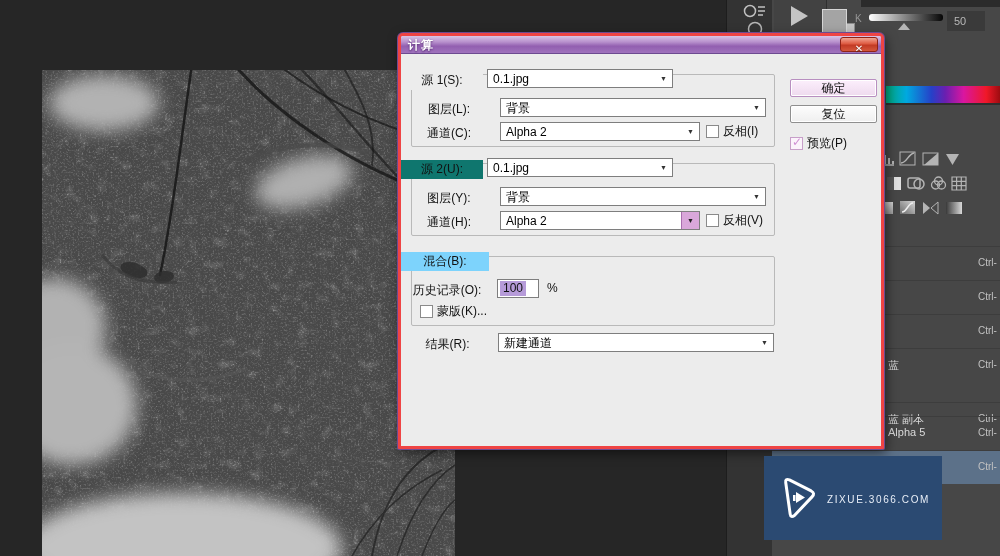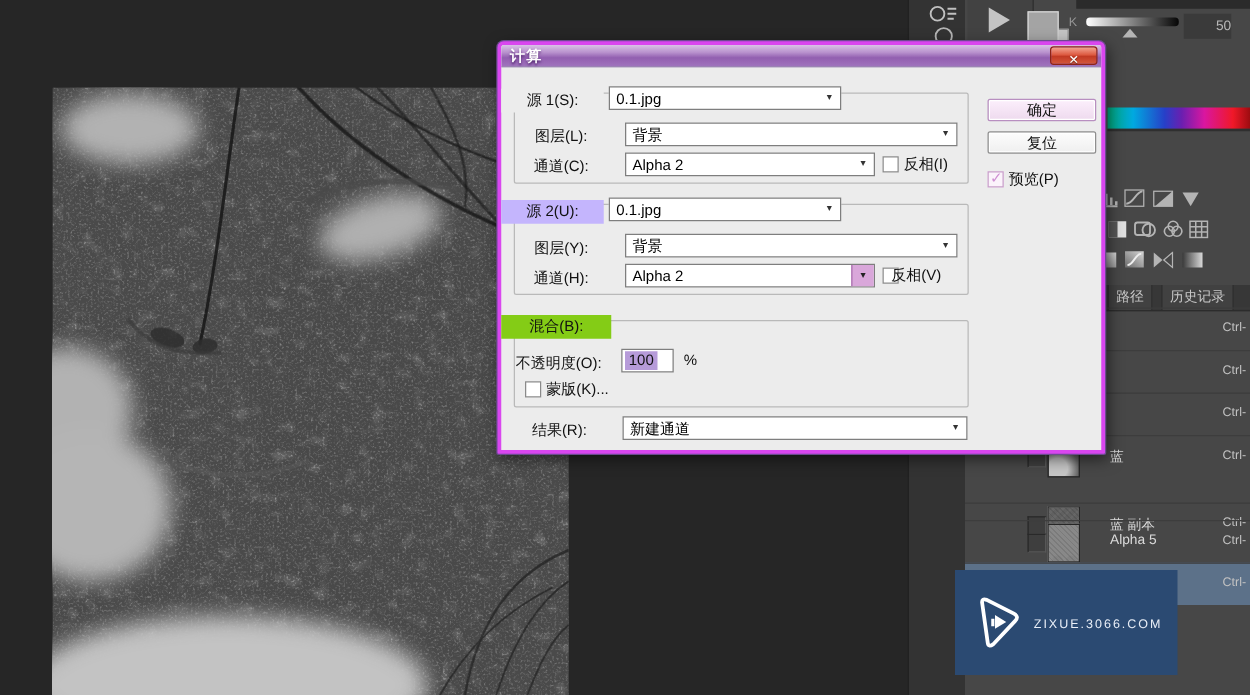--- a/index.html
+++ b/index.html
@@ -15,42 +15,42 @@
   .dock{position:absolute;left:726px;top:0;width:46px;height:556px;background:#333;border-left:1px solid #1d1d1d;}
   .panel{position:absolute;left:772px;top:0;width:228px;height:556px;background:#474747;}
   .play-tile{position:absolute;left:774px;top:0;width:52px;height:34px;background:#424242;border-right:1px solid #2e2e2e;border-bottom:1px solid #2e2e2e;}
   .play-tri{position:absolute;left:17px;top:6px;width:0;height:0;border-left:17px solid #c4c4c4;border-top:10px solid transparent;border-bottom:10px solid transparent;}
   .topstrip{position:absolute;left:861px;top:0;width:139px;height:7px;background:#2b2b2b;}
   .swatch-back{position:absolute;left:839px;top:23px;width:14px;height:13px;background:#c4c4c4;border:1px solid #8d8d8d;}
   .swatch-front{position:absolute;left:822px;top:9px;width:23px;height:22px;background:#a4a4a4;border:1px solid #d6d6d6;}
   .k-label{position:absolute;left:855px;top:13px;font-size:10px;color:#969696;}
   .k-track{position:absolute;left:869px;top:14px;width:74px;height:7px;border-radius:3px;background:linear-gradient(90deg,#ffffff,#060606);}
   .k-thumb{position:absolute;left:898px;top:23px;width:0;height:0;border-left:6px solid transparent;border-right:6px solid transparent;border-bottom:7px solid #b5b5b5;}
-  .k-value{position:absolute;left:947px;top:11px;width:38px;height:20px;background:#3a3a3a;color:#b8b8b8;font-size:11px;line-height:20px;padding-left:7px;box-sizing:border-box;text-align:right;}
+  .k-value{position:absolute;left:947px;top:11px;width:38px;height:20px;background:#3a3a3a;color:#b8b8b8;font-size:11px;line-height:20px;padding-left:7px;box-sizing:border-box;}
   .spectrum{position:absolute;left:886px;top:86px;width:114px;height:17px;border-bottom:2px solid #2f2f2f;
     background:linear-gradient(90deg,#00a878 0%,#00a9e0 18%,#2640c8 40%,#6a1fb0 52%,#d916a0 68%,#f01828 88%,#9d0c10 100%);}
   .adj{position:absolute;width:18px;height:16px;}
   .adj svg{display:block;}
   .tabbar{position:absolute;left:772px;top:228px;width:228px;height:20px;background:#373737;border-bottom:1px solid #2c2c2c;}
   .tab{position:absolute;top:0;height:20px;line-height:20px;font-size:11px;color:#c9c9c9;padding:0 6px;background:#414141;border-right:1px solid #2c2c2c;border-left:1px solid #2c2c2c;}
 
   .chan-row{position:absolute;left:772px;width:228px;height:34px;border-top:1px solid #3d3d3d;box-sizing:border-box;}
   .chan-row.sel{background:#5c7189;}
   .eye-box{position:absolute;left:50px;top:10px;width:13px;height:13px;background:#3e3e3e;
     border-top:1px solid #292929;border-left:1px solid #292929;border-right:1px solid #575757;border-bottom:1px solid #575757;}
   .thumb{position:absolute;left:66px;top:2px;width:24px;height:29px;border:1px solid #262626;}
   .thumb.blue{background:radial-gradient(circle at 30% 78%,#c6c6c6 0 28%,#6a6a6a 58%,#1c1c1c 100%);}
   .thumb.noise{background-image:repeating-linear-gradient(45deg,#bcbcbc 0 2px,#a9a9a9 2px 3px),repeating-linear-gradient(-45deg,#b5b5b5 0 3px,#c0c0c0 3px 5px);background-blend-mode:multiply;background-color:#b9b9b9;}
   .thumb.noise.feet{background-image:radial-gradient(circle at 7px 29px,#f4f4f4 0 4px,transparent 5px),radial-gradient(circle at 18px 29px,#f4f4f4 0 4px,transparent 5px),repeating-linear-gradient(45deg,#bcbcbc 0 2px,#a9a9a9 2px 3px);}
   .chan-name{position:absolute;left:116px;top:9px;font-size:11px;color:#dadada;white-space:nowrap;}
   .chan-key{position:absolute;left:206px;top:10px;font-size:10px;color:#c2c2c2;white-space:nowrap;}
 
   
-  .dialog{position:absolute;left:398px;top:33px;width:486px;height:330px;box-sizing:border-box;
-    background:#ececec;border:3px solid #d946ef;border-radius:5px 5px 1px 1px;
+  .dialog{position:absolute;left:398px;top:33px;width:486px;height:416px;box-sizing:border-box;
+    background:#ececec;border:3px solid #ef4444;border-radius:5px 5px 1px 1px;
     box-shadow:0 0 0 1px #6d4a91,2px 4px 12px rgba(0,0,0,.55);}
   .dlg-titlebar{position:absolute;left:0;top:0;right:0;height:17px;border-radius:2px 2px 0 0;
     background:linear-gradient(180deg,#d9c3e6 0%,#b891cd 35%,#925fb0 60%,#a073bd 100%);
     border-bottom:1px solid #6d4a91;}
   .dlg-title{position:absolute;left:7px;top:1px;font-size:12px;font-weight:bold;color:#fff;text-shadow:0 1px 2px rgba(60,20,90,.8);letter-spacing:1px;}
   .dlg-close{position:absolute;top:1px;right:3px;width:38px;height:15px;border-radius:3px;
     background:linear-gradient(180deg,#f2a492 0%,#dd5a41 45%,#c23a24 55%,#d3573c 100%);
     border:1px solid #8e2316;box-sizing:border-box;text-align:center;}
   .dlg-close span{font-size:10px;font-weight:bold;color:#fff;line-height:13px;text-shadow:0 1px 1px rgba(0,0,0,.5);}
   .dlg-body{position:absolute;left:0;top:17px;right:0;bottom:0;font-size:12px;color:#111;}
@@ -229,24 +229,20 @@
             <linearGradient id="g2" x1="0" y1="0" x2="1" y2="0">
               <stop offset="0" stop-color="#3a3a3a"></stop>
               <stop offset="1" stop-color="#d9d9d9"></stop>
             </linearGradient>
           </defs>
           <rect x="1" y="1" width="16" height="12" fill="url(#g2)"></rect>
         </svg>
       </span>
   </div>
 
-  <div class="tabbar">
-    <span class="tab" style="left:114px">路径</span>
-    <span class="tab" style="left:157px">历史记录</span>
-  </div>
 
   <div class="chan-row" style="top:246px">
     <span class="chan-key">Ctrl-</span>
   </div>
   <div class="chan-row" style="top:280px">
     <span class="chan-key">Ctrl-</span>
   </div>
   <div class="chan-row" style="top:314px">
     <span class="chan-key">Ctrl-</span>
   </div>
@@ -294,41 +290,41 @@
       </div>
       <div class="lbl" style="left:0;top:71px;width:96px">通道(C):</div>
       <div class="combo" style="left:99px;top:69px;width:200px">
         <span class="combo-text">Alpha 2</span>
         <span class="combo-arrow">▼</span>
       </div>
       <span class="cb" style="left:305px;top:72px"></span>
       <span class="cb-lbl" style="left:322px;top:71px">反相(I)</span>
 
       <div class="fs" style="left:10px;top:110px;width:362px;height:71px"></div>
-      <div class="lbl" style="left:0;top:107px;width:82px;background:#c4b5fd">源 2(U):</div>
+      <div class="lbl" style="left:0;top:107px;width:82px;background:#0f766e">源 2(U):</div>
       <div class="combo" style="left:86px;top:105px;width:186px">
         <span class="combo-text">0.1.jpg</span>
         <span class="combo-arrow">▼</span>
       </div>
       <div class="lbl" style="left:0;top:136px;width:96px">图层(Y):</div>
       <div class="combo" style="left:99px;top:134px;width:266px">
         <span class="combo-text">背景</span>
         <span class="combo-arrow">▼</span>
       </div>
       <div class="lbl" style="left:0;top:160px;width:96px">通道(H):</div>
       <div class="combo" style="left:99px;top:158px;width:200px">
         <span class="combo-text">Alpha 2</span>
         <span class="combo-arrow btn-pink">▼</span>
       </div>
       <span class="cb" style="left:305px;top:161px"></span>
-      <span class="cb-lbl" style="left:312px;top:160px">反相(V)</span>
+      <span class="cb-lbl" style="left:322px;top:160px">反相(V)</span>
 
       <div class="fs" style="left:10px;top:203px;width:362px;height:68px"></div>
-      <div class="lbl" style="left:0;top:199px;width:88px;background:#84cc16">混合(B):</div>
-      <div class="lbl" style="left:0;top:228px;width:92px">不透明度(O):</div>
+      <div class="lbl" style="left:0;top:199px;width:88px;background:#7dd3fc">混合(B):</div>
+      <div class="lbl" style="left:0;top:228px;width:92px">历史记录(O):</div>
       <div class="opacity-field" style="left:96px;top:226px">
         <span>100</span>
       </div>
       <span class="cb-lbl" style="left:146px;top:228px">%</span>
       <span class="cb" style="left:19px;top:252px"></span>
       <span class="cb-lbl" style="left:36px;top:251px">蒙版(K)...</span>
 
       <div class="lbl" style="left:0;top:282px;width:93px">结果(R):</div>
       <div class="combo" style="left:97px;top:280px;width:276px">
         <span class="combo-text">新建通道</span>

